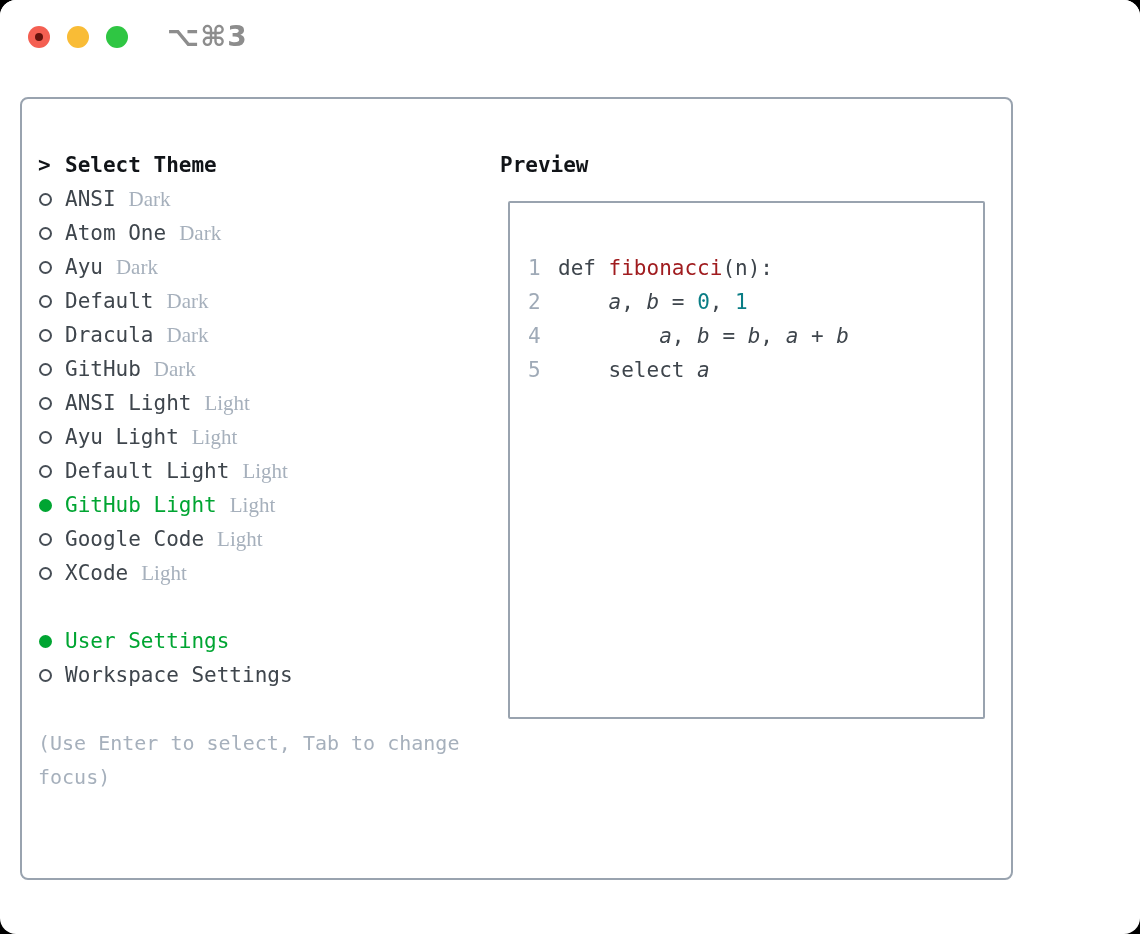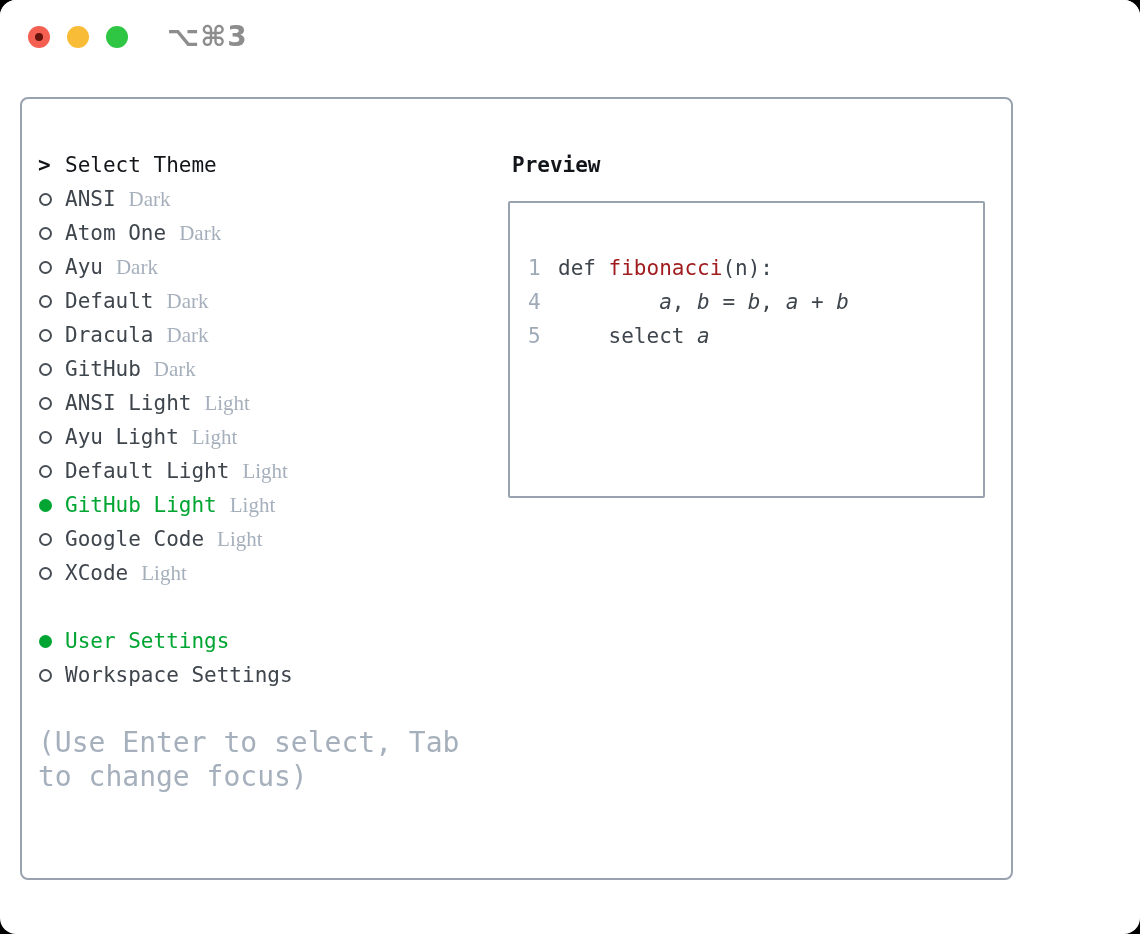--- a/index.html
+++ b/index.html
@@ -23,32 +23,32 @@
 
   
   .panel { position:absolute; left:20px; top:97px; width:993px; height:783px;
            border:2px solid #99a3af; border-radius:8px; background:#fff; }
 
   .list-col { position:absolute; left:16px; top:49px; width:450px; }
   .row { height:34px; display:flex; align-items:center; font-size:21px; color:#3e454c; white-space:pre; }
   .spacer { height:34px; }
   .bullet-col { width:27px; flex:none; display:flex; align-items:center; }
   .prompt { font-weight:bold; color:#111418; }
-  .hdr { font-weight:normal; color:#111418; }
+  .hdr { font-weight:bold; color:#111418; }
   .radio { width:13px; height:13px; border-radius:50%; border:2px solid #474e56; margin-left:1px; }
   .radio.on { background:#00a532; border-color:#00a532; }
   .theme-name { color:#3e454c; }
   .sel .theme-name { color:#00a532; }
   .tag { color:#a6b0bc; margin-left:13px;font-family:Liberation Serif, serif; }
-  .hint { font-size:28px; line-height:34px; color:#a6b0bc; width:432px; white-space:normal; }
+  .hint { font-size:20px; line-height:34px; color:#a6b0bc; width:432px; white-space:normal; }
 
   
-  .preview-title { position:absolute; left:490px; top:49px; height:34px; line-height:34px;
+  .preview-title { position:absolute; left:478px; top:49px; height:34px; line-height:34px;
                    font-size:21px; font-weight:bold; color:#111418; }
-  .preview-box { position:absolute; left:486px; top:102px; width:477px; height:297px;
+  .preview-box { position:absolute; left:486px; top:102px; width:477px; height:518px;
                  border:2px solid #99a3af; border-radius:2px; background:#fff; }
   .codewrap { position:absolute; left:18px; top:48px; }
   .cline { height:34px; line-height:34px; font-size:21px; white-space:pre; }
   .lnum { display:inline-block; width:30px; color:#9faab7; }
   .tk-plain { color:#3e454c; }
   .tk-kw { color:#3e454c; }
   .tk-fn { color:#a01c1f; }
   .tk-num { color:#0a7d85; }
   .tk-builtin { color:#0e8cc3; }
   .tk-var { color:#3e454c; font-style:italic; }
@@ -102,20 +102,21 @@
 
       <div class="hint">(Use Enter to select, Tab to change focus)</div>
     </div>
 
     <div class="preview-title">Preview</div>
 
     <div class="preview-box">
       <div class="codewrap">
         <div id="code-block">
             <div class="cline"><span class="lnum">1</span><span class="tk-kw">def </span><span class="tk-fn">fibonacci</span><span class="tk-plain">(n):</span></div>
+            <div class="cline"><span class="lnum">2</span><span class="tk-plain">    </span><span class="tk-var">a</span><span class="tk-plain">, </span><span class="tk-var">b</span><span class="tk-plain"> = </span><span class="tk-num">0</span><span class="tk-plain">, </span><span class="tk-num">1</span></div>
             <div class="cline"><span class="lnum">4</span><span class="tk-plain">        </span><span class="tk-var">a</span><span class="tk-plain">, </span><span class="tk-var">b</span><span class="tk-plain"> = </span><span class="tk-var">b</span><span class="tk-plain">, </span><span class="tk-var">a</span><span class="tk-plain"> + </span><span class="tk-var">b</span></div>
             <div class="cline"><span class="lnum">5</span><span class="tk-plain">    </span><span class="tk-kw">select </span><span class="tk-var">a</span></div>
           </div>
         <div class="spacer"></div>
         <div id="diff-block"></div>
       </div>
     </div>
 
   </div>
 </div>

